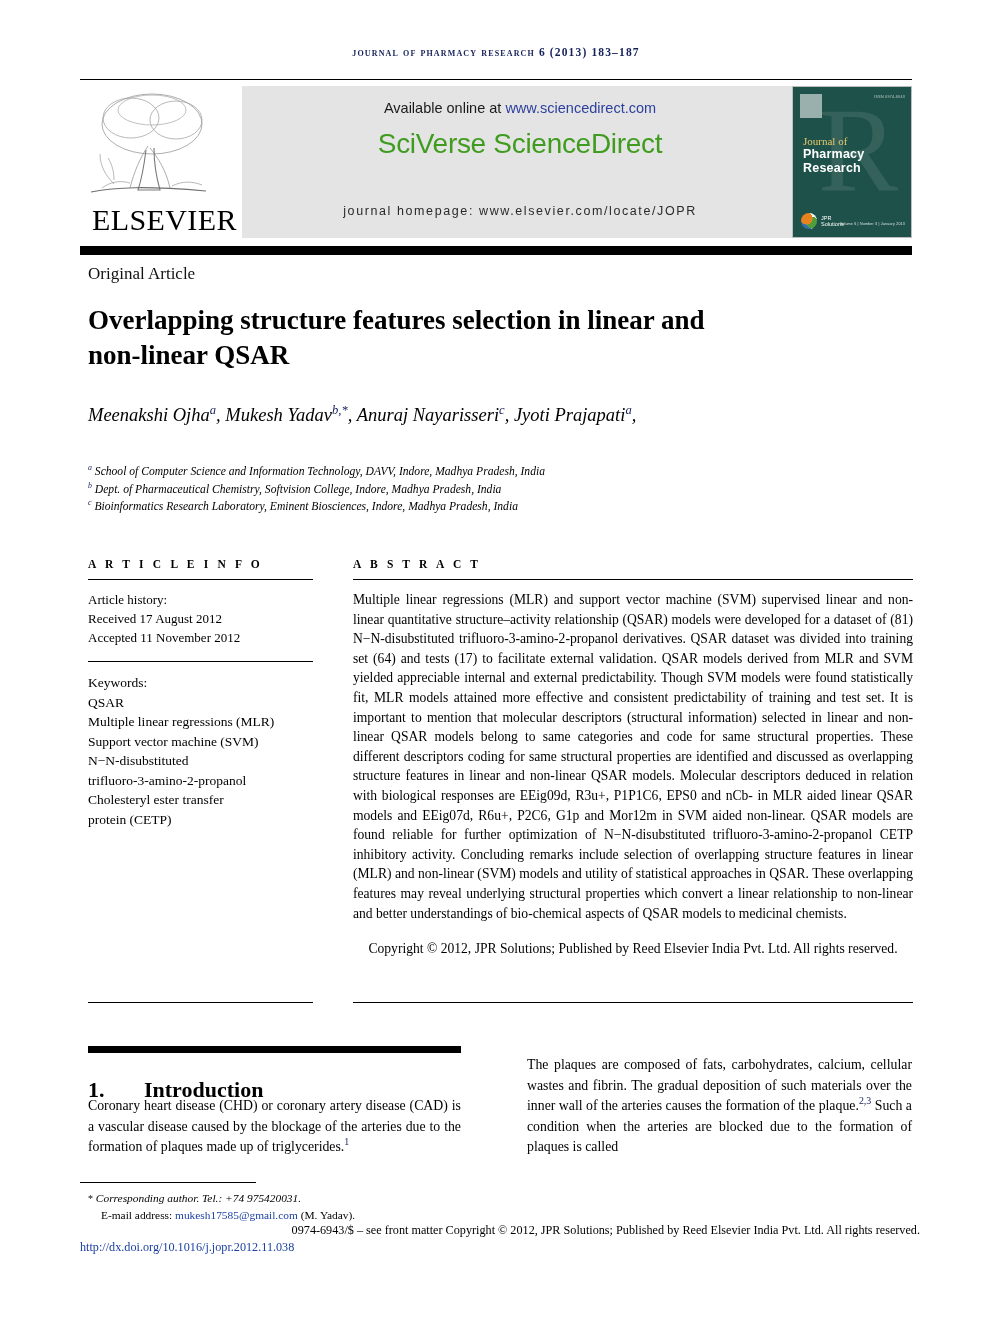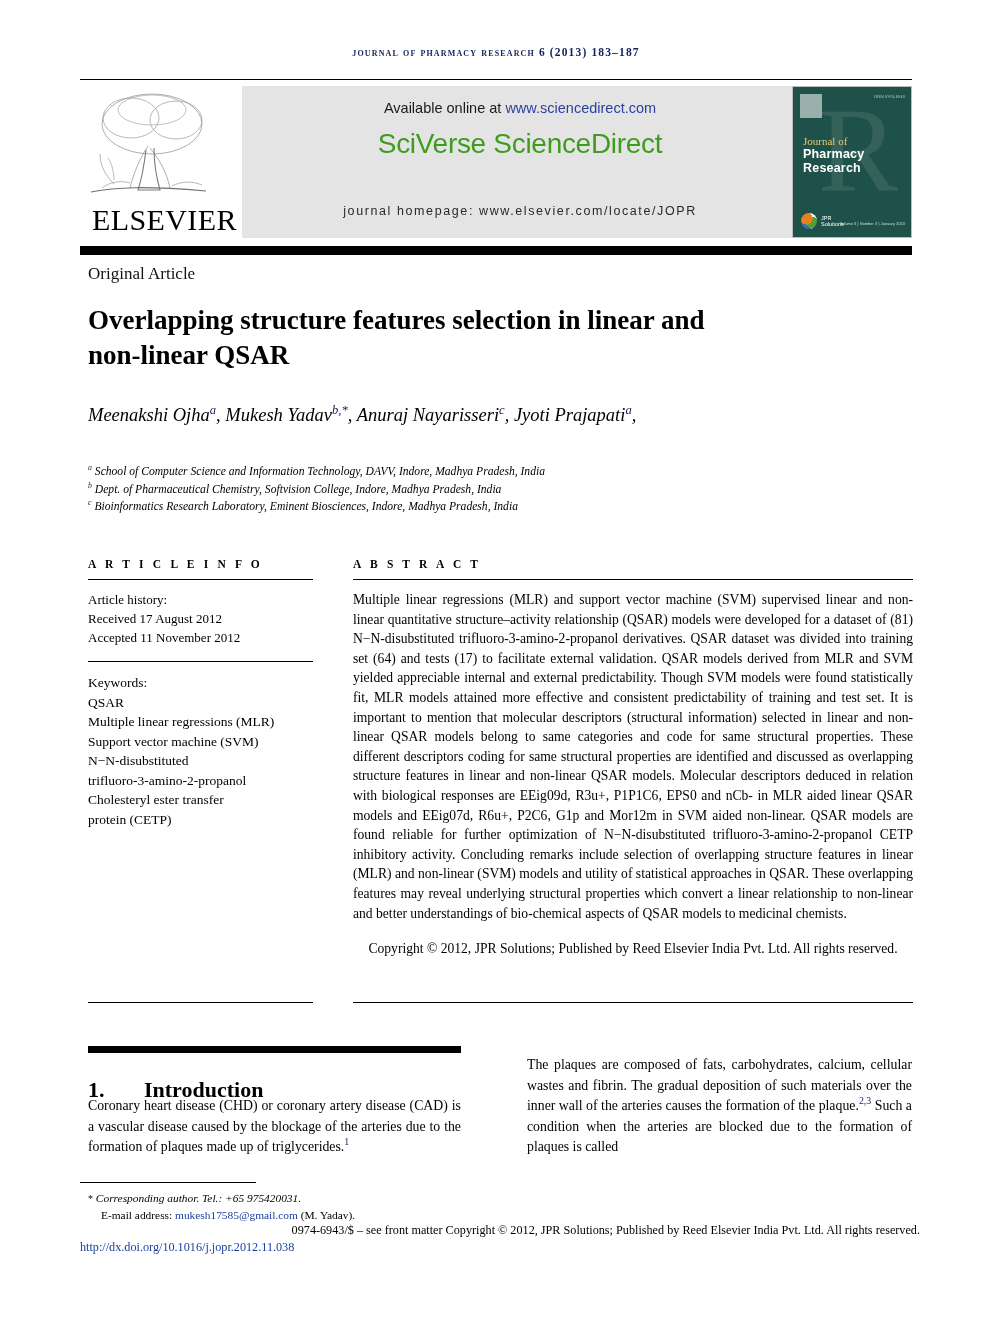--- a/index.html
+++ b/index.html
@@ -512,21 +512,21 @@
   <div class="intro-head">
     <span class="num">1.</span><span>Introduction</span>
   </div>
   <div class="body-left">Coronary heart disease (CHD) or coronary artery disease (CAD) is a vascular disease caused by the blockage of the arteries due to the formation of plaques made up of triglycerides.<sup>1</sup></div>
   <div class="body-right">The plaques are composed of fats, carbohydrates, calcium, cellular wastes and fibrin. The gradual deposition of such materials over the inner wall of the arteries causes the formation of the plaque.<sup>2,3</sup> Such a condition when the arteries are blocked due to the formation of plaques is called</div>
 
   <div class="foot-rule"></div>
   <div class="foot-note">
     <div>
       <span class="star">*</span>
-      <span class="ital">Corresponding author. Tel.: +65 975420031.</span>
+      <span class="ital">Corresponding author. Tel.: +74 975420031.</span>
     </div>
     <div style="padding-left:13px;">
       <span>E-mail address: </span><span class="mail">mukesh17585@gmail.com</span><span> (M. Yadav).</span>
     </div>
   </div>
   <div class="foot-issn">0974-6943/$ – see front matter Copyright © 2012, JPR Solutions; Published by Reed Elsevier India Pvt. Ltd. All rights reserved.</div>
   <div class="foot-doi">http://dx.doi.org/10.1016/j.jopr.2012.11.038</div>
 
 </div>
 

